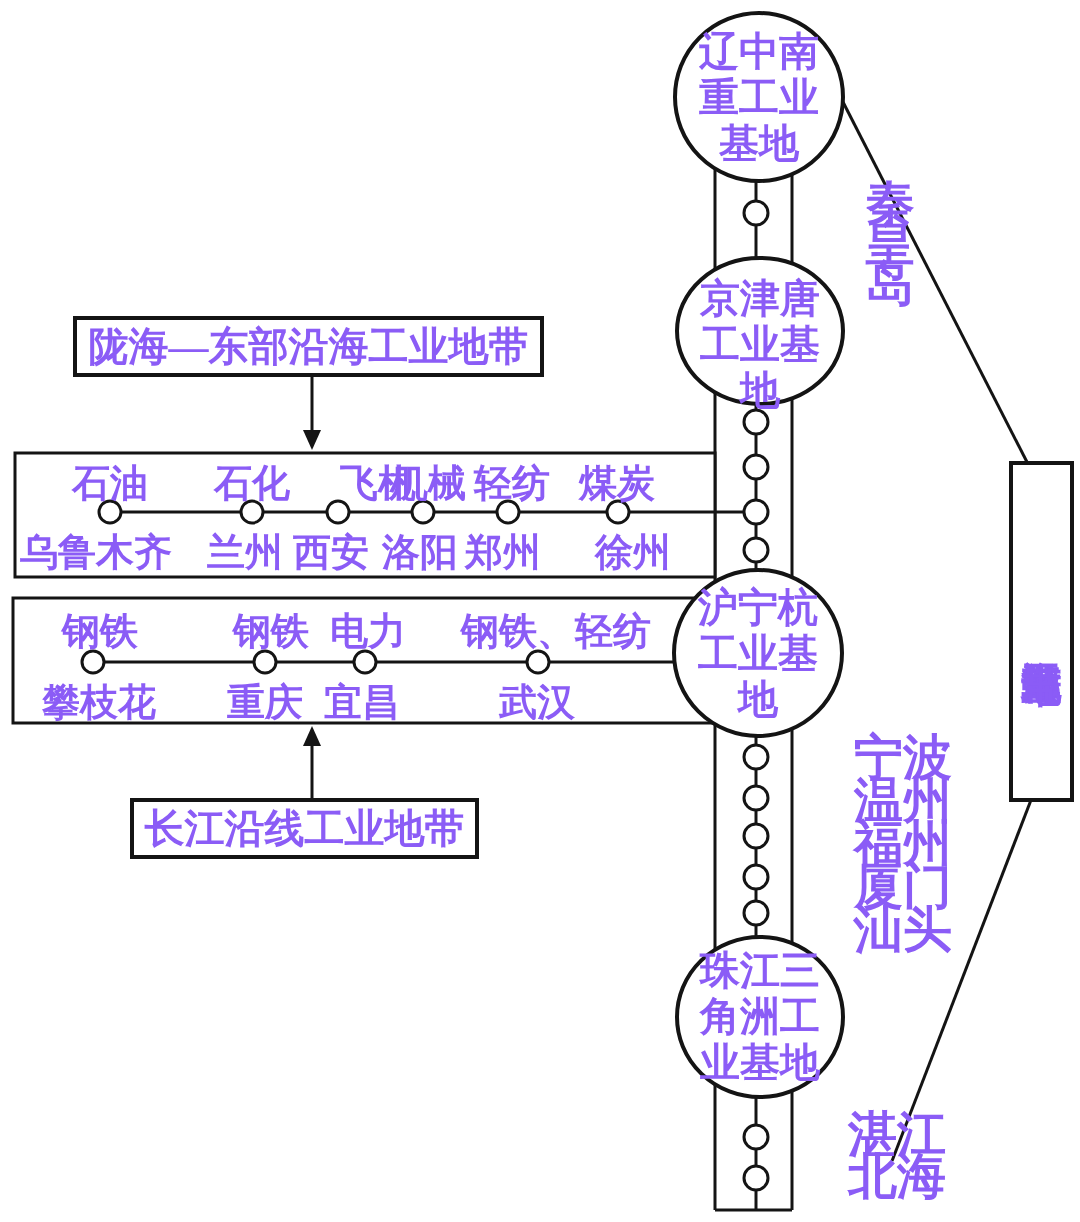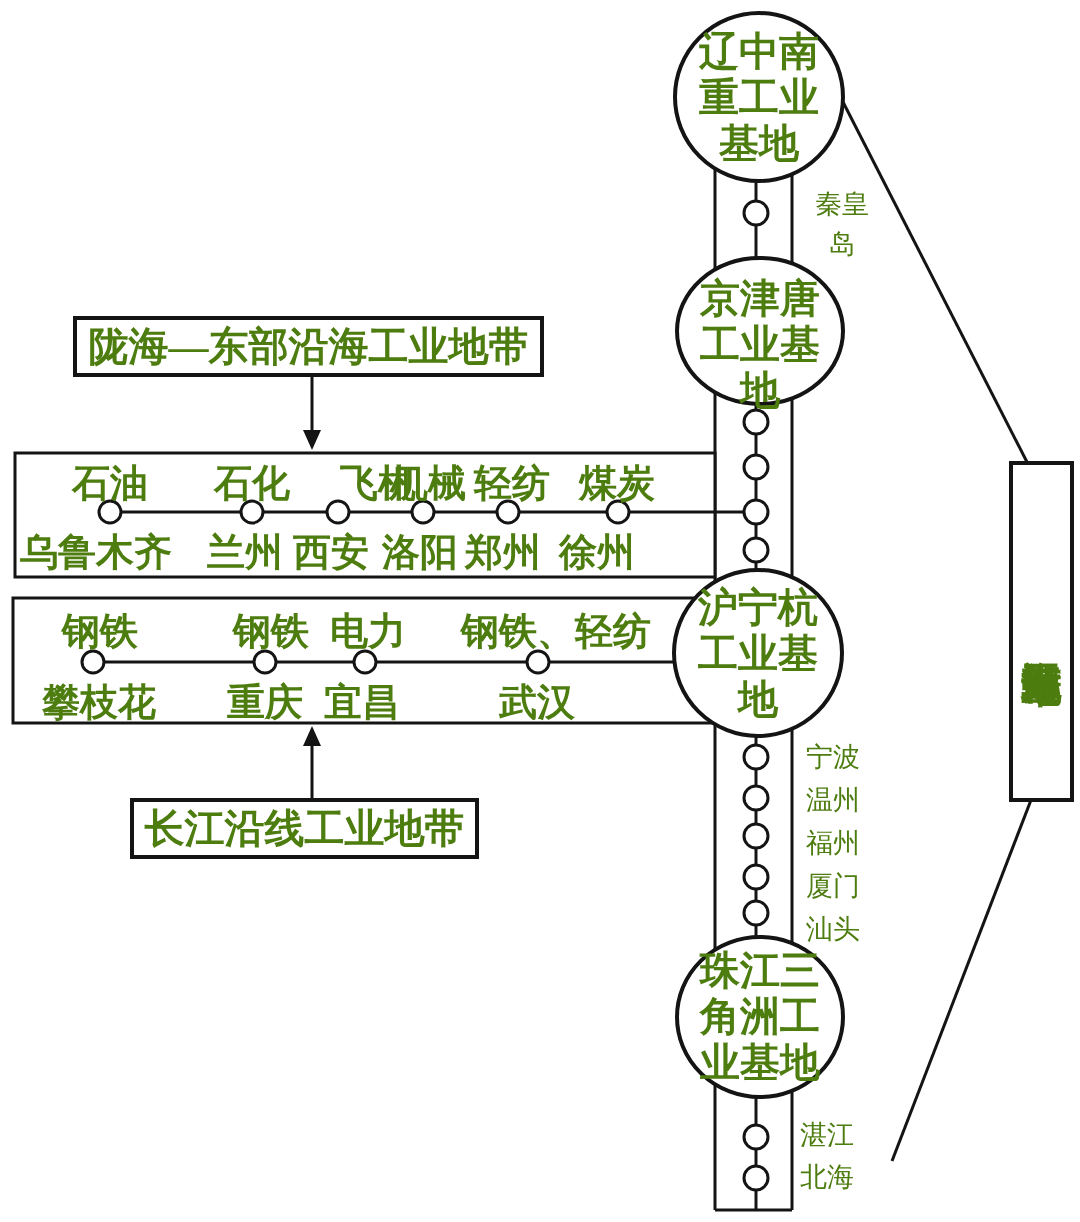--- a/index.html
+++ b/index.html
@@ -5,24 +5,24 @@
   html,body{margin:0;padding:0;background:#ffffff;}
   .page{
     position:relative;
     width:1080px;height:1222px;
     background:#ffffff;
     overflow:hidden;
     font-family:"Liberation Serif","DejaVu Serif",serif;
     color:#141414;
   }
   .page svg{position:absolute;left:0;top:0;}
-  .lbl{position:absolute;color:#4d7c0f;}
+  .lbl{position:absolute;color:#8b5cf6;}
   .base-label{text-align:center;font-size:40px;line-height:46px;font-weight:bold;}
   .base-label span{display:block;}
-  .ports{font-size:27px;line-height:44px;font-weight:normal;}
+  .ports{font-size:49px;line-height:44px;font-weight:bold;margin-left:48px;}
   .ports span{display:block;}
   .ports.centered{text-align:center;}
   .node-lbl{font-size:38px;white-space:nowrap;transform:translateX(-50%);font-weight:bold;}
   .box-lbl{display:flex;align-items:center;justify-content:center;font-size:40px;font-weight:bold;white-space:nowrap;}
   .vert{writing-mode:vertical-rl;text-orientation:upright;letter-spacing:1px;}
 </style>
 </head>
 <body>
 
 <div class="page">
@@ -142,21 +142,21 @@
   <div class="lbl node-lbl" style="left:346px;top:458px;margin-left:32px;">飞机</div>
   <div class="lbl node-lbl" style="left:428px;top:458px;">机械</div>
   <div class="lbl node-lbl" style="left:512px;top:458px;">轻纺</div>
   <div class="lbl node-lbl" style="left:617px;top:458px;">煤炭</div>
 
   <div class="lbl node-lbl" style="left:96px;top:527px;">乌鲁木齐</div>
   <div class="lbl node-lbl" style="left:245px;top:527px;">兰州</div>
   <div class="lbl node-lbl" style="left:331px;top:527px;">西安</div>
   <div class="lbl node-lbl" style="left:420px;top:527px;">洛阳</div>
   <div class="lbl node-lbl" style="left:503px;top:527px;">郑州</div>
-  <div class="lbl node-lbl" style="left:597px;top:527px;text-align:right;">徐州</div>
+  <div class="lbl node-lbl" style="left:633px;top:527px;text-align:right;">徐州</div>
 
   <div class="lbl node-lbl" style="left:100px;top:606px;">钢铁</div>
   <div class="lbl node-lbl" style="left:271px;top:606px;">钢铁</div>
   <div class="lbl node-lbl" style="left:368px;top:606px;">电力</div>
   <div class="lbl node-lbl" style="left:556px;top:606px;">钢铁、轻纺</div>
 
   <div class="lbl node-lbl" style="left:99px;top:677px;">攀枝花</div>
   <div class="lbl node-lbl" style="left:265px;top:677px;">重庆</div>
   <div class="lbl node-lbl" style="left:362px;top:677px;">宜昌</div>
   <div class="lbl node-lbl" style="left:537px;top:677px;">武汉</div>

